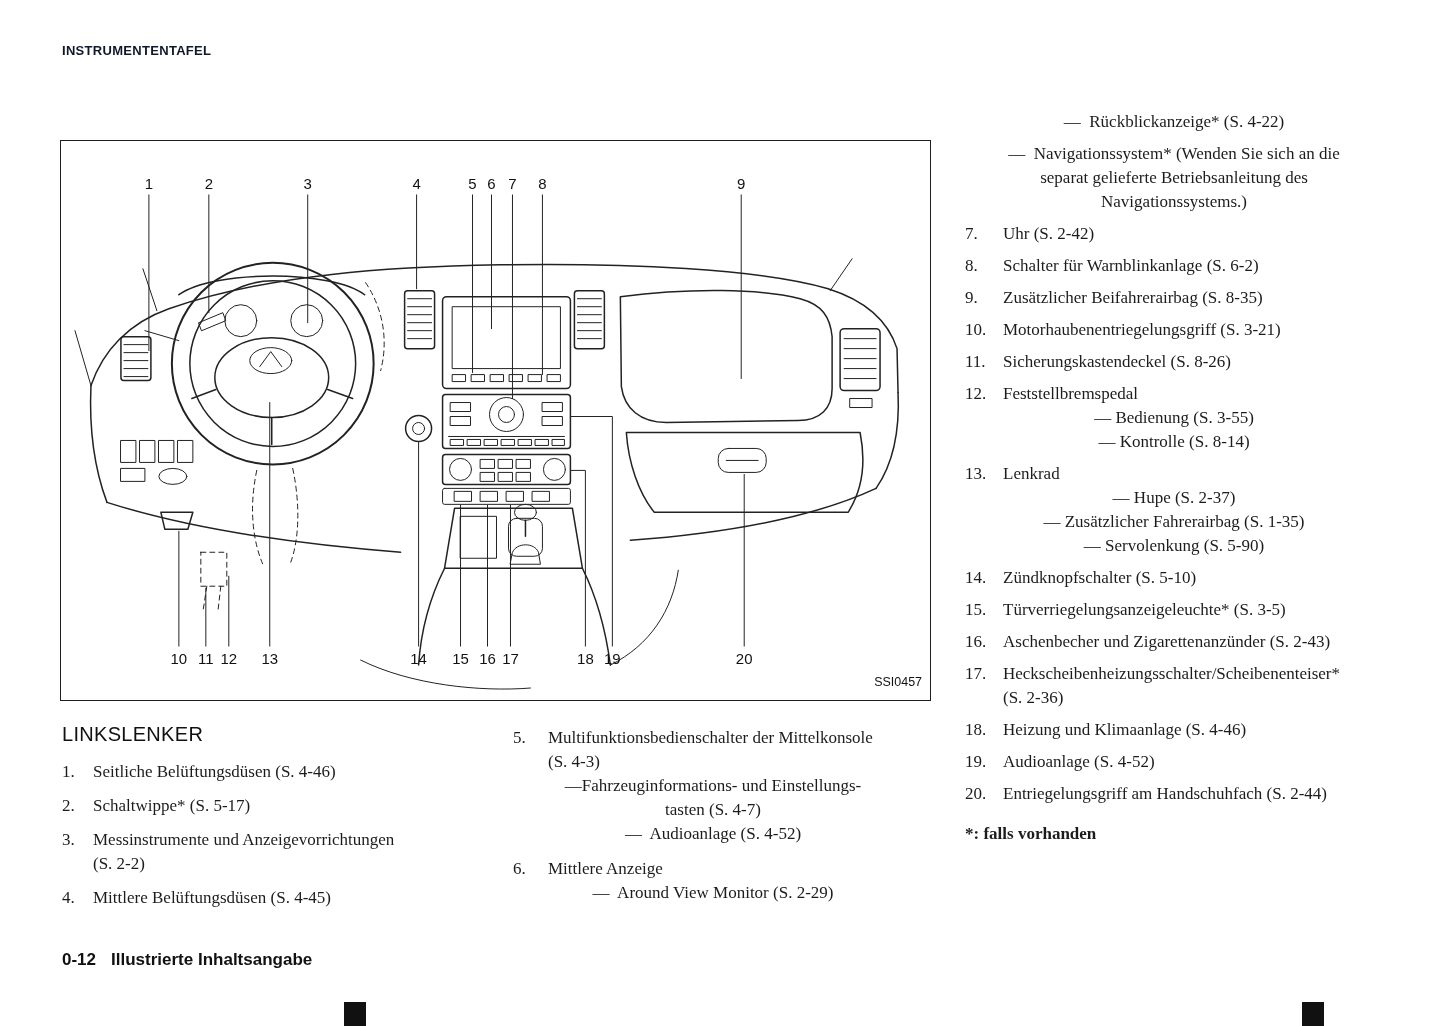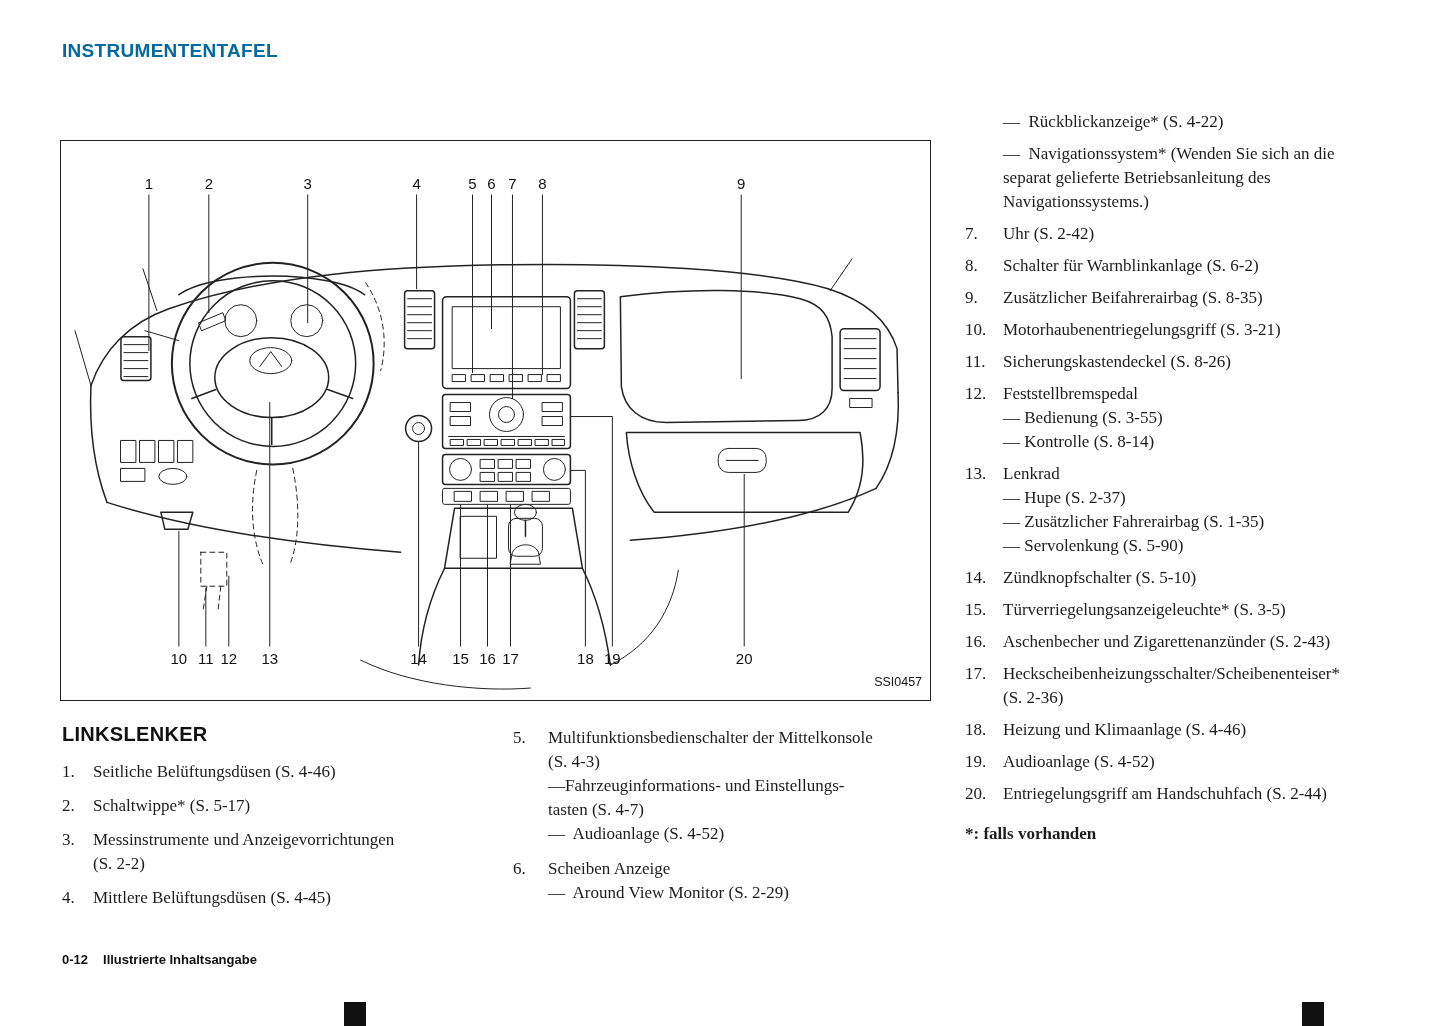--- a/index.html
+++ b/index.html
@@ -8,57 +8,57 @@
     position:relative;
     font-family:"Liberation Serif", serif;
     font-size:17px;
     line-height:24px;
     color:#1c1c1c;
     overflow:hidden;
   }
   .page-header {
     position:absolute; left:62px; top:40px;
     font-family:"Liberation Sans", sans-serif;
-    font-size:19px; line-height:22px; font-weight:700; letter-spacing:.3px;
-    color:#0369a1;
+    font-size:13px; line-height:22px; font-weight:700; letter-spacing:.3px;
+    color:#0f172a;
   }
   .figure-box {
     position:absolute; left:60px; top:140px;
     width:871px; height:561px;
     border:1px solid #1f1f1f;
     background:#fff;
   }
   .figure-box svg { display:block; width:100%; height:100%; }
 
   .col { position:absolute; }
   .col-left  { left:62px;  top:722px; width:335px; }
   .col-mid   { left:513px; top:726px; width:365px; }
   .col-right { left:965px; top:110px; width:380px; }
 
   .col-left h2 {
     font-family:"Liberation Sans", sans-serif;
-    font-size:20px; line-height:24px; font-weight:700; letter-spacing:.3px;
+    font-size:20px; line-height:24px; font-weight:400; letter-spacing:.3px;
     margin-bottom:14px; color:#111;
   }
   .li { display:flex; margin-bottom:8px; }
   .col-left .li { margin-bottom:10px; }
   .col-mid .li { margin-bottom:11px; }
   .li .num { flex:0 0 31px; }
   .col-mid .li .num { flex:0 0 35px; }
   .col-right .li .num { flex:0 0 38px; }
   .txtcol { flex:1 1 auto; }
-  .sub, .lead-sub { white-space:pre-wrap; }
+  .sub, .lead-sub { white-space:pre-wrap;text-align:center; }
   .lead-block { margin-left:38px; }
   .lead-sub { margin-bottom:8px; }
   .footnote { margin-top:16px;font-weight:bold; }
 
   .page-footer {
     position:absolute; left:62px; top:948px;
     font-family:"Liberation Sans", sans-serif;
-    font-size:13px; line-height:24px; font-weight:700; color:#111;
+    font-size:17px; line-height:24px; font-weight:700; color:#111;
   }
   .page-footer .pn { margin-right:15px; }
 
   .mark { position:absolute; width:22px; height:24px; background:#111; }
   .mark-left  { left:344px;  top:1002px; }
   .mark-right { left:1302px; top:1002px; }
 </style>
 </head>
 <body>
 
@@ -295,21 +295,21 @@
       <span class="num">5.</span>
       <div class="txtcol">
         <div class="txt">Multifunktionsbedienschalter der Mittelkonsole (S. 4-3)</div>
         <div class="sub">—Fahrzeuginformations- und Einstellungs­tasten (S. 4-7)</div>
         <div class="sub">—  Audioanlage (S. 4-52)</div>
       </div>
     </div>
     <div class="li">
       <span class="num">6.</span>
       <div class="txtcol">
-        <div class="txt">Scheiben Anzeige</div>
+        <div class="txt">Mittlere Anzeige</div>
         <div class="sub">—  Around View Monitor (S. 2-29)</div>
       </div>
     </div>
   </section>
 
   <section class="col col-right">
     <div class="lead-block">
       <div class="lead-sub">—  Rückblickanzeige* (S. 4-22)</div>
       <div class="lead-sub">—  Navigationssystem* (Wenden Sie sich an die separat gelieferte Betriebsanleitung des Navigationssystems.)</div>
     </div>

